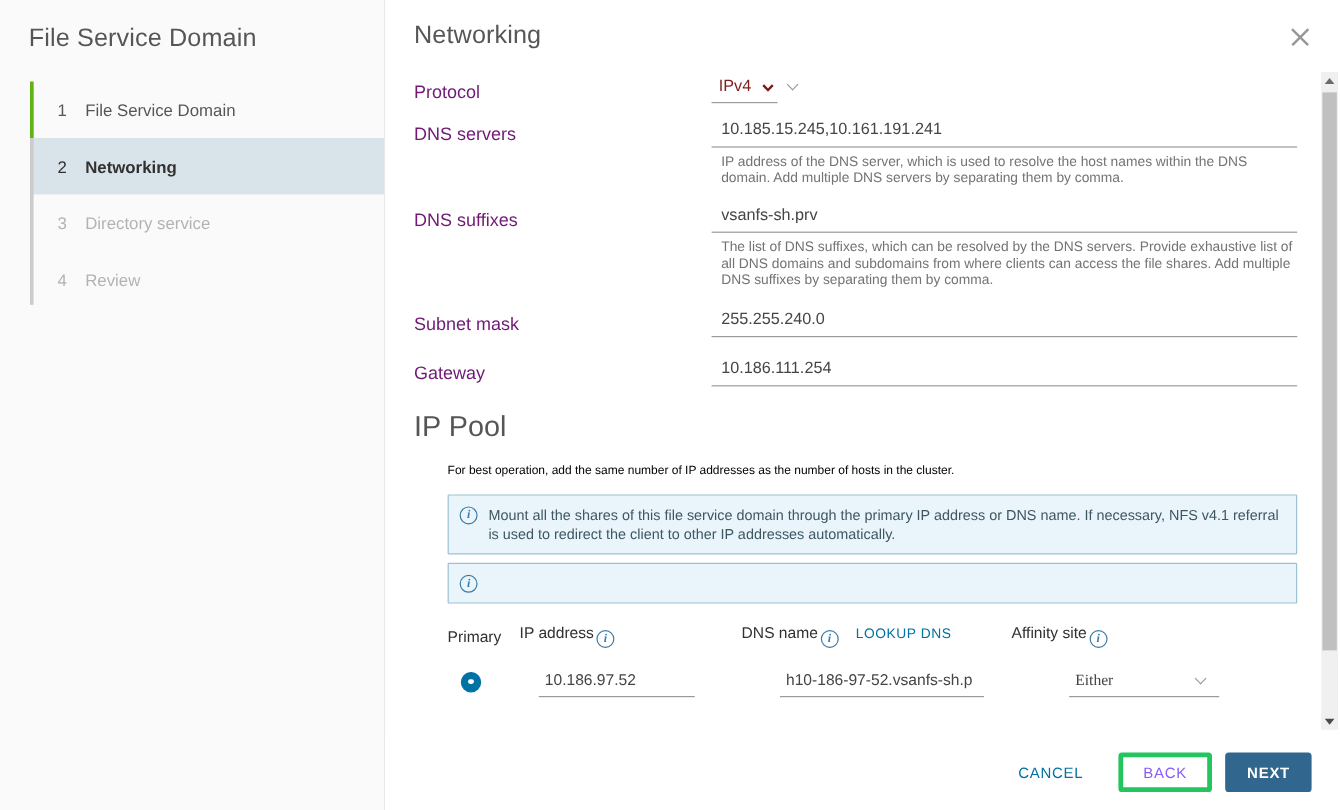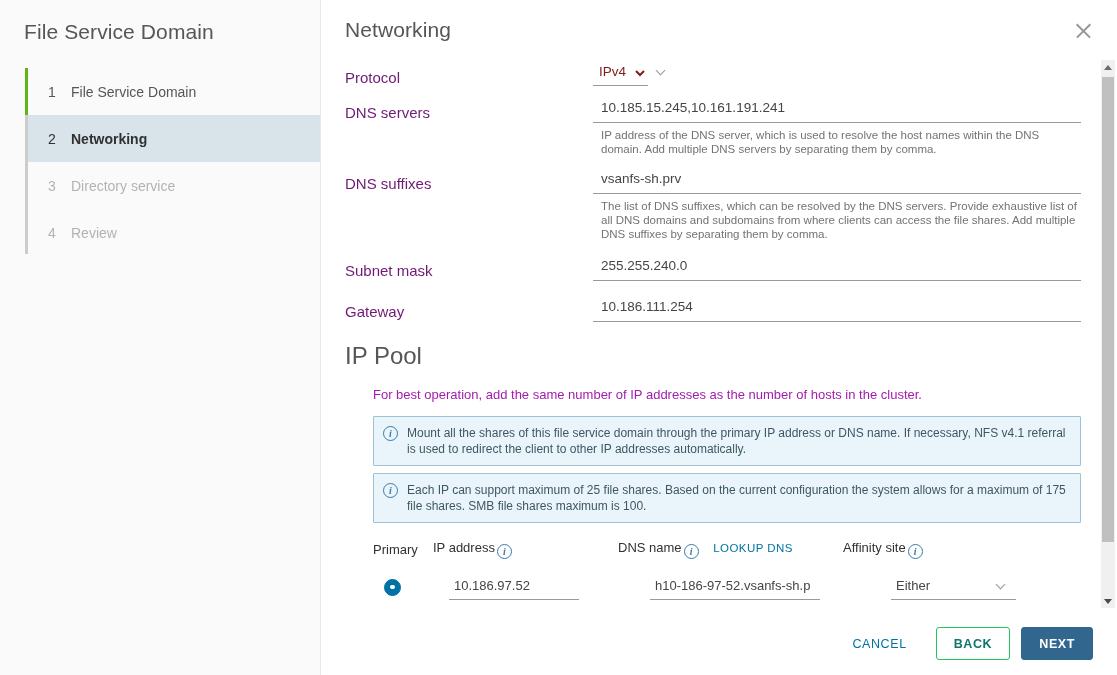--- a/index.html
+++ b/index.html
@@ -104,21 +104,21 @@
   }
   .helper {
     font-size: 11.5px; color: #737373; line-height: 14px;
     padding: 5px 0 0 8px; max-width: 487px;
   }
 
   .section-title {
     font-size: 24px; font-weight: 400; color: #565656;
     margin: 20px 0 0 0;
   }
-  .section-note { font-size: 13px; color: #a21caf; margin: 17px 0 0 28px; }
+  .section-note { font-size: 10px; color: #000000; margin: 17px 0 0 28px; }
 
   .alert {
     display: flex; align-items: flex-start; gap: 9px;
     margin: 14px 36px 0 28px;
     border: 1px solid #9cc2d4; background: #eaf5fb;
     padding: 8px 10px 8px 9px; border-radius: 1px;
   }
   .alert + .alert { margin-top: 7px; }
   .alert-text { font-size: 12px; color: #3e5762; line-height: 16px; }
   .i-icon {
@@ -159,21 +159,21 @@
     width: 130px; height: 26px;
     border: 0; border-bottom: 1px solid #9a9a9a; background: transparent;
     font-family: "Liberation Sans", sans-serif; font-size: 13px; color: #454545;
     padding: 0 0 2px 5px; outline: none;
   }
   .cell-input.dns { width: 170px; }
   .cell-select-wrap { position: relative; width: 125px; }
   .cell-select {
     width: 125px; height: 26px;
     border: 0; border-bottom: 1px solid #9a9a9a; background: transparent;
-    font-family: Liberation Sans, sans-serif; font-size: 13px; color: #454545;
+    font-family: Liberation Serif, serif; font-size: 13px; color: #454545;
     padding: 0 0 2px 5px; outline: none; -webkit-appearance: none; appearance: none;
   }
   .cell-chev {
     position: absolute; right: 12px; top: 7px; width: 7px; height: 7px;
     border-right: 1.4px solid #9a9a9a; border-bottom: 1.4px solid #9a9a9a;
     transform: rotate(45deg); pointer-events: none;
   }
 
   
   .vscroll {
@@ -203,21 +203,21 @@
     display: flex; align-items: center; justify-content: flex-end;
     padding-right: 24px; gap: 11px; background: #fff;
   }
   .btn {
     font-family: "Liberation Sans", sans-serif;
     font-size: 12.5px; letter-spacing: .6px;
     height: 33px; padding: 0 17px; cursor: pointer;
     border-radius: 3px; outline: none;
   }
   .btn-flat { border: 1px solid transparent; background: transparent; color: #0072a3; }
-  .btn-outline { border: 1px solid #22c55e; background: #fff; color: #0f766e; min-width: 68px; font-weight: bold; }
+  .btn-outline { border: 4px solid #22c55e; background: #fff; color: #8b5cf6; min-width: 68px; }
   .btn-primary { border: 1px solid #31678f; background: #31678f; color: #fff; min-width: 68px; font-weight: 600; }
 </style>
 </head>
 <body>
 
 <div class="wizard">
 
   <div class="sidebar">
     <div class="wizard-title">File Service Domain</div>
 
@@ -302,21 +302,20 @@
         <div class="section-title">IP Pool</div>
         <div class="section-note">For best operation, add the same number of IP addresses as the number of hosts in the cluster.</div>
 
         <div class="alert">
           <div class="i-icon">i</div>
           <div class="alert-text">Mount all the shares of this file service domain through the primary IP address or DNS name. If necessary, NFS v4.1 referral is used to redirect the client to other IP addresses automatically.</div>
         </div>
 
         <div class="alert">
           <div class="i-icon">i</div>
-          <div class="alert-text">Each IP can support maximum of 25 file shares. Based on the current configuration the system allows for a maximum of 175 file shares. SMB file shares maximum is 100.</div>
         </div>
 
         <div class="pool">
           <div class="pool-head">
             <div class="col-primary">Primary</div>
             <div class="col-ip">
               <span>IP address</span><span class="i-icon inline">i</span>
             </div>
             <div class="col-dns">
               <span>DNS name</span><span class="i-icon inline">i</span>

